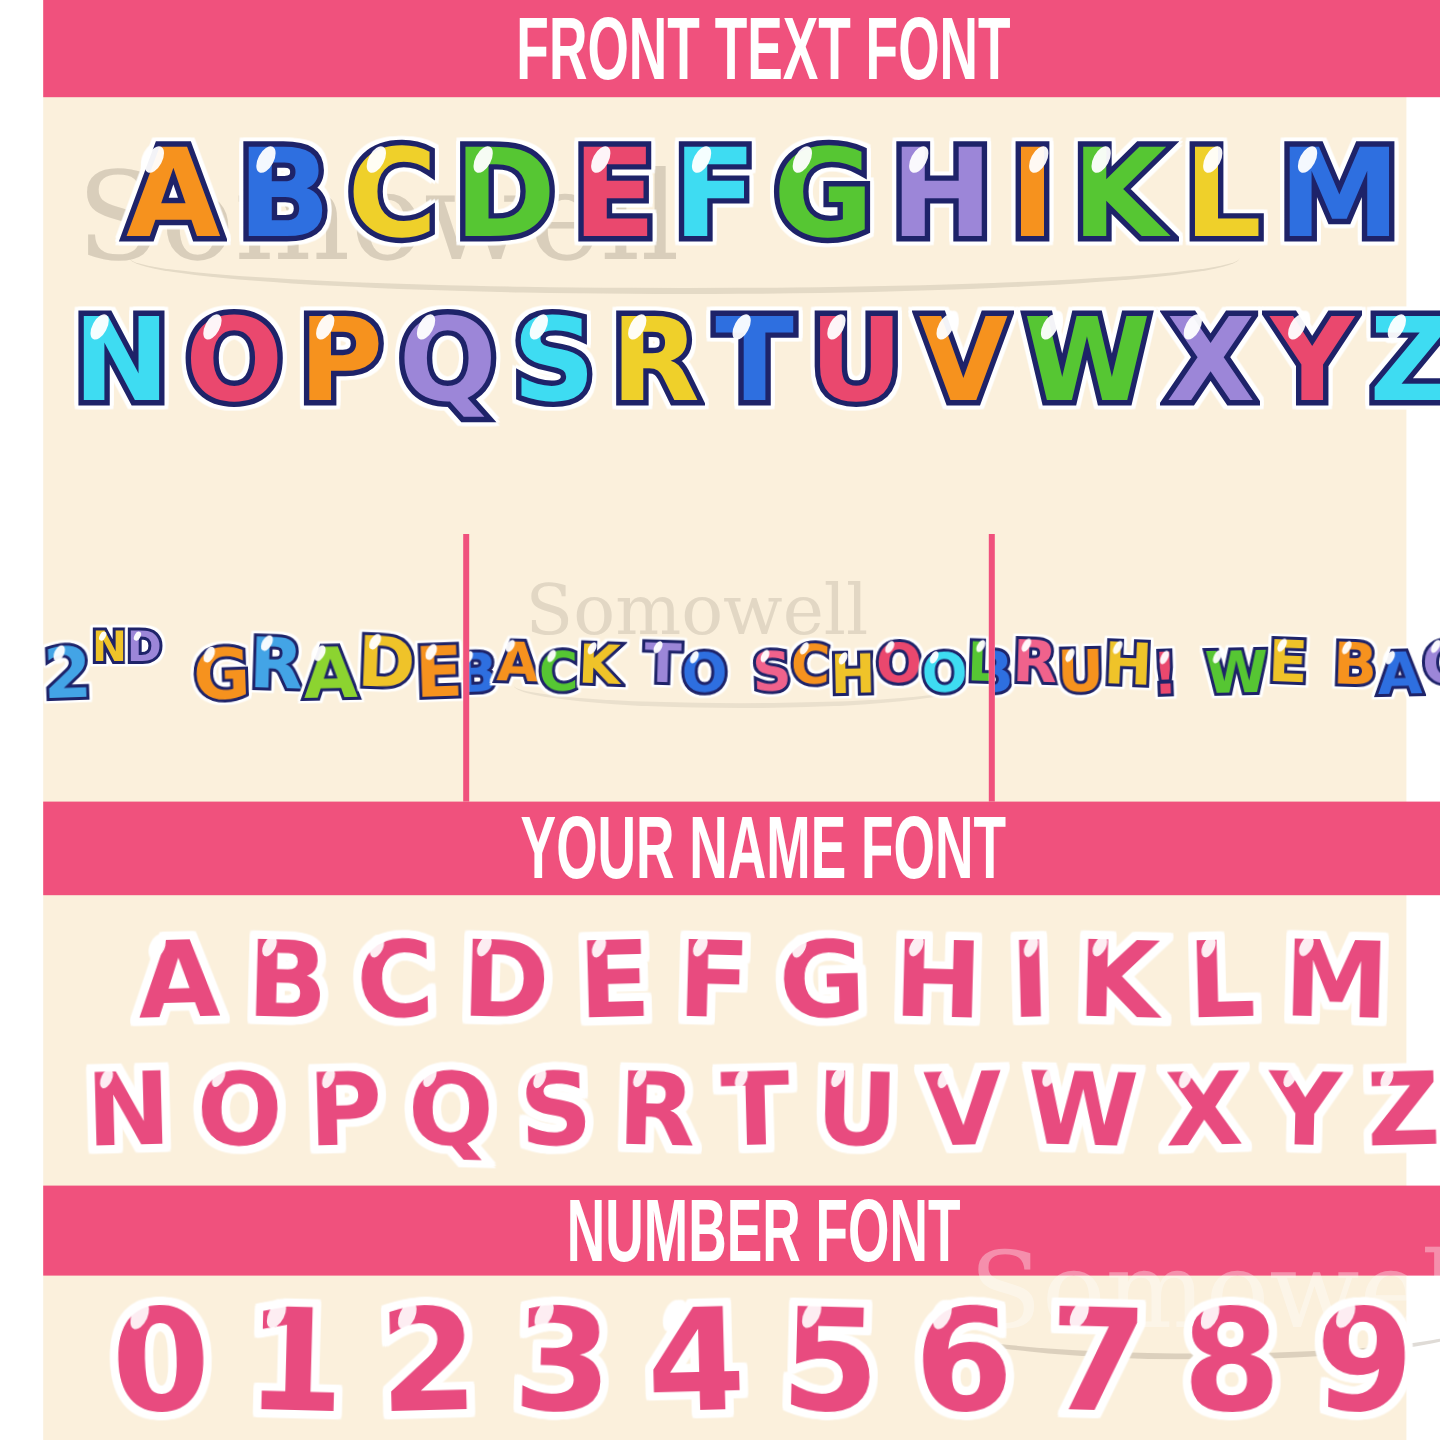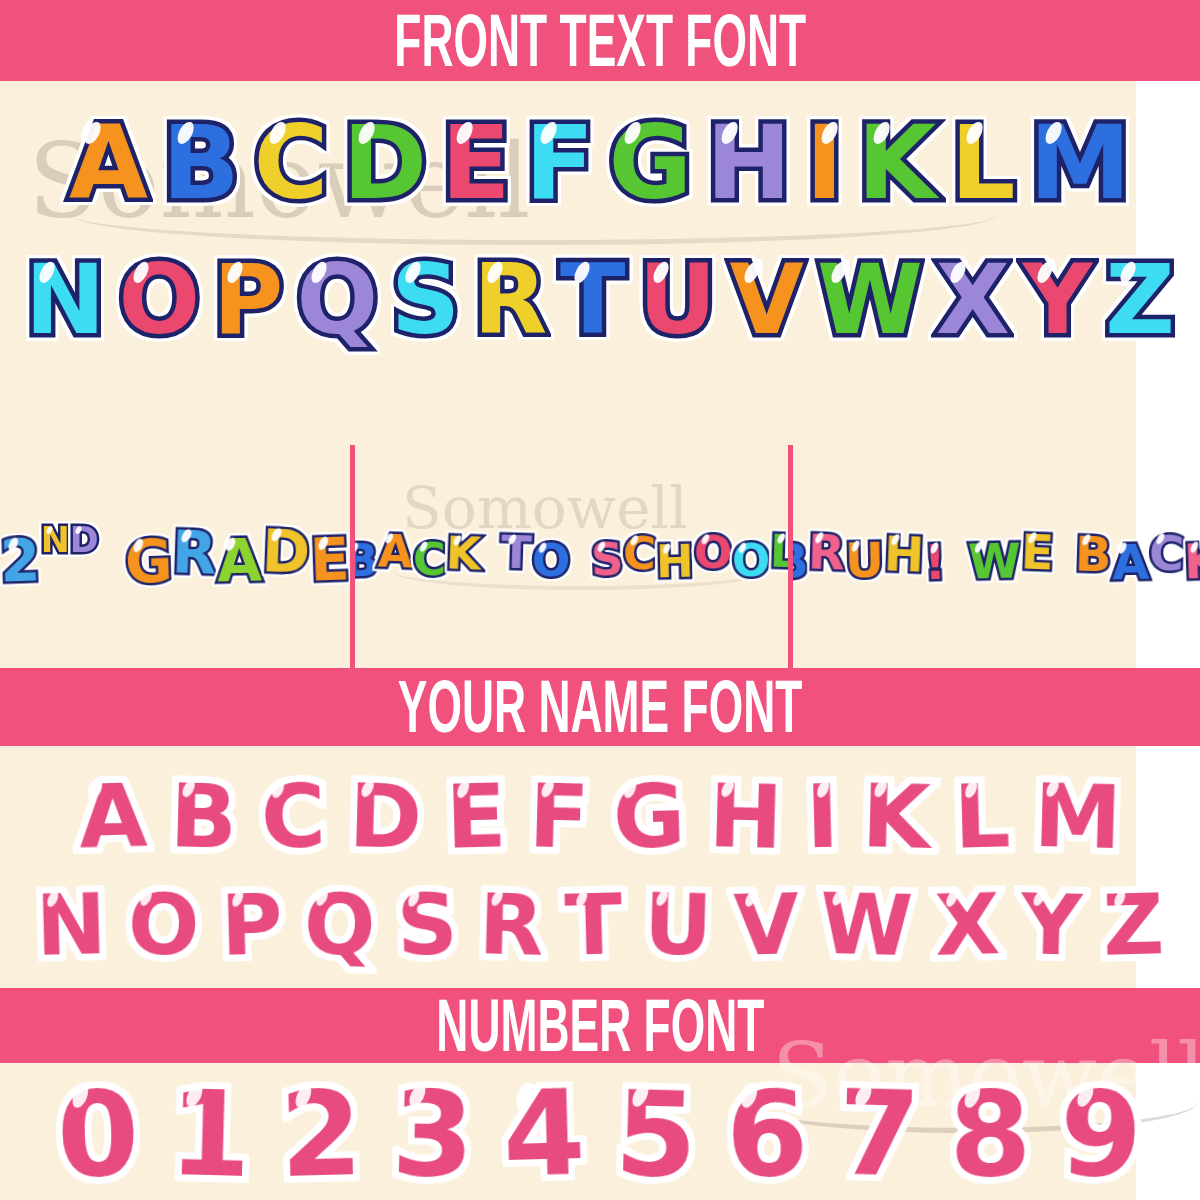--- a/index.html
+++ b/index.html
@@ -1,17 +1,17 @@
 <!DOCTYPE html>
 <html><head>
 <meta charset="utf-8">
 <style>
   html,body{margin:0;padding:0;}
   body{width:1200px;height:1200px;overflow:hidden;}
-  .canvas{position:relative;width:1136px;height:1200px;background:#FBF0DC;font-family:"DejaVu Sans",sans-serif;}
+  .canvas{position:relative;width:1136px;height:1200px;background:#FBF0DC;font-family:"DejaVu Sans",sans-serif;margin-left:36px;}
 
   
   .bar{position:absolute;left:0;width:1200px;background:#F0517D;display:flex;align-items:center;justify-content:center;z-index:3;}
   #bar-1{top:0;height:81px;}
   #bar-2{top:368px;height:77px;}
   #bar-3{top:668px;height:78px;}
   #bar-4{top:988px;height:75px;z-index:1;}
   .bar-title{color:#FFFFFF;font-family:"Liberation Sans",sans-serif;font-weight:700;font-size:74px;line-height:1;transform:scaleX(0.60);white-space:nowrap;letter-spacing:0;}
 
   

